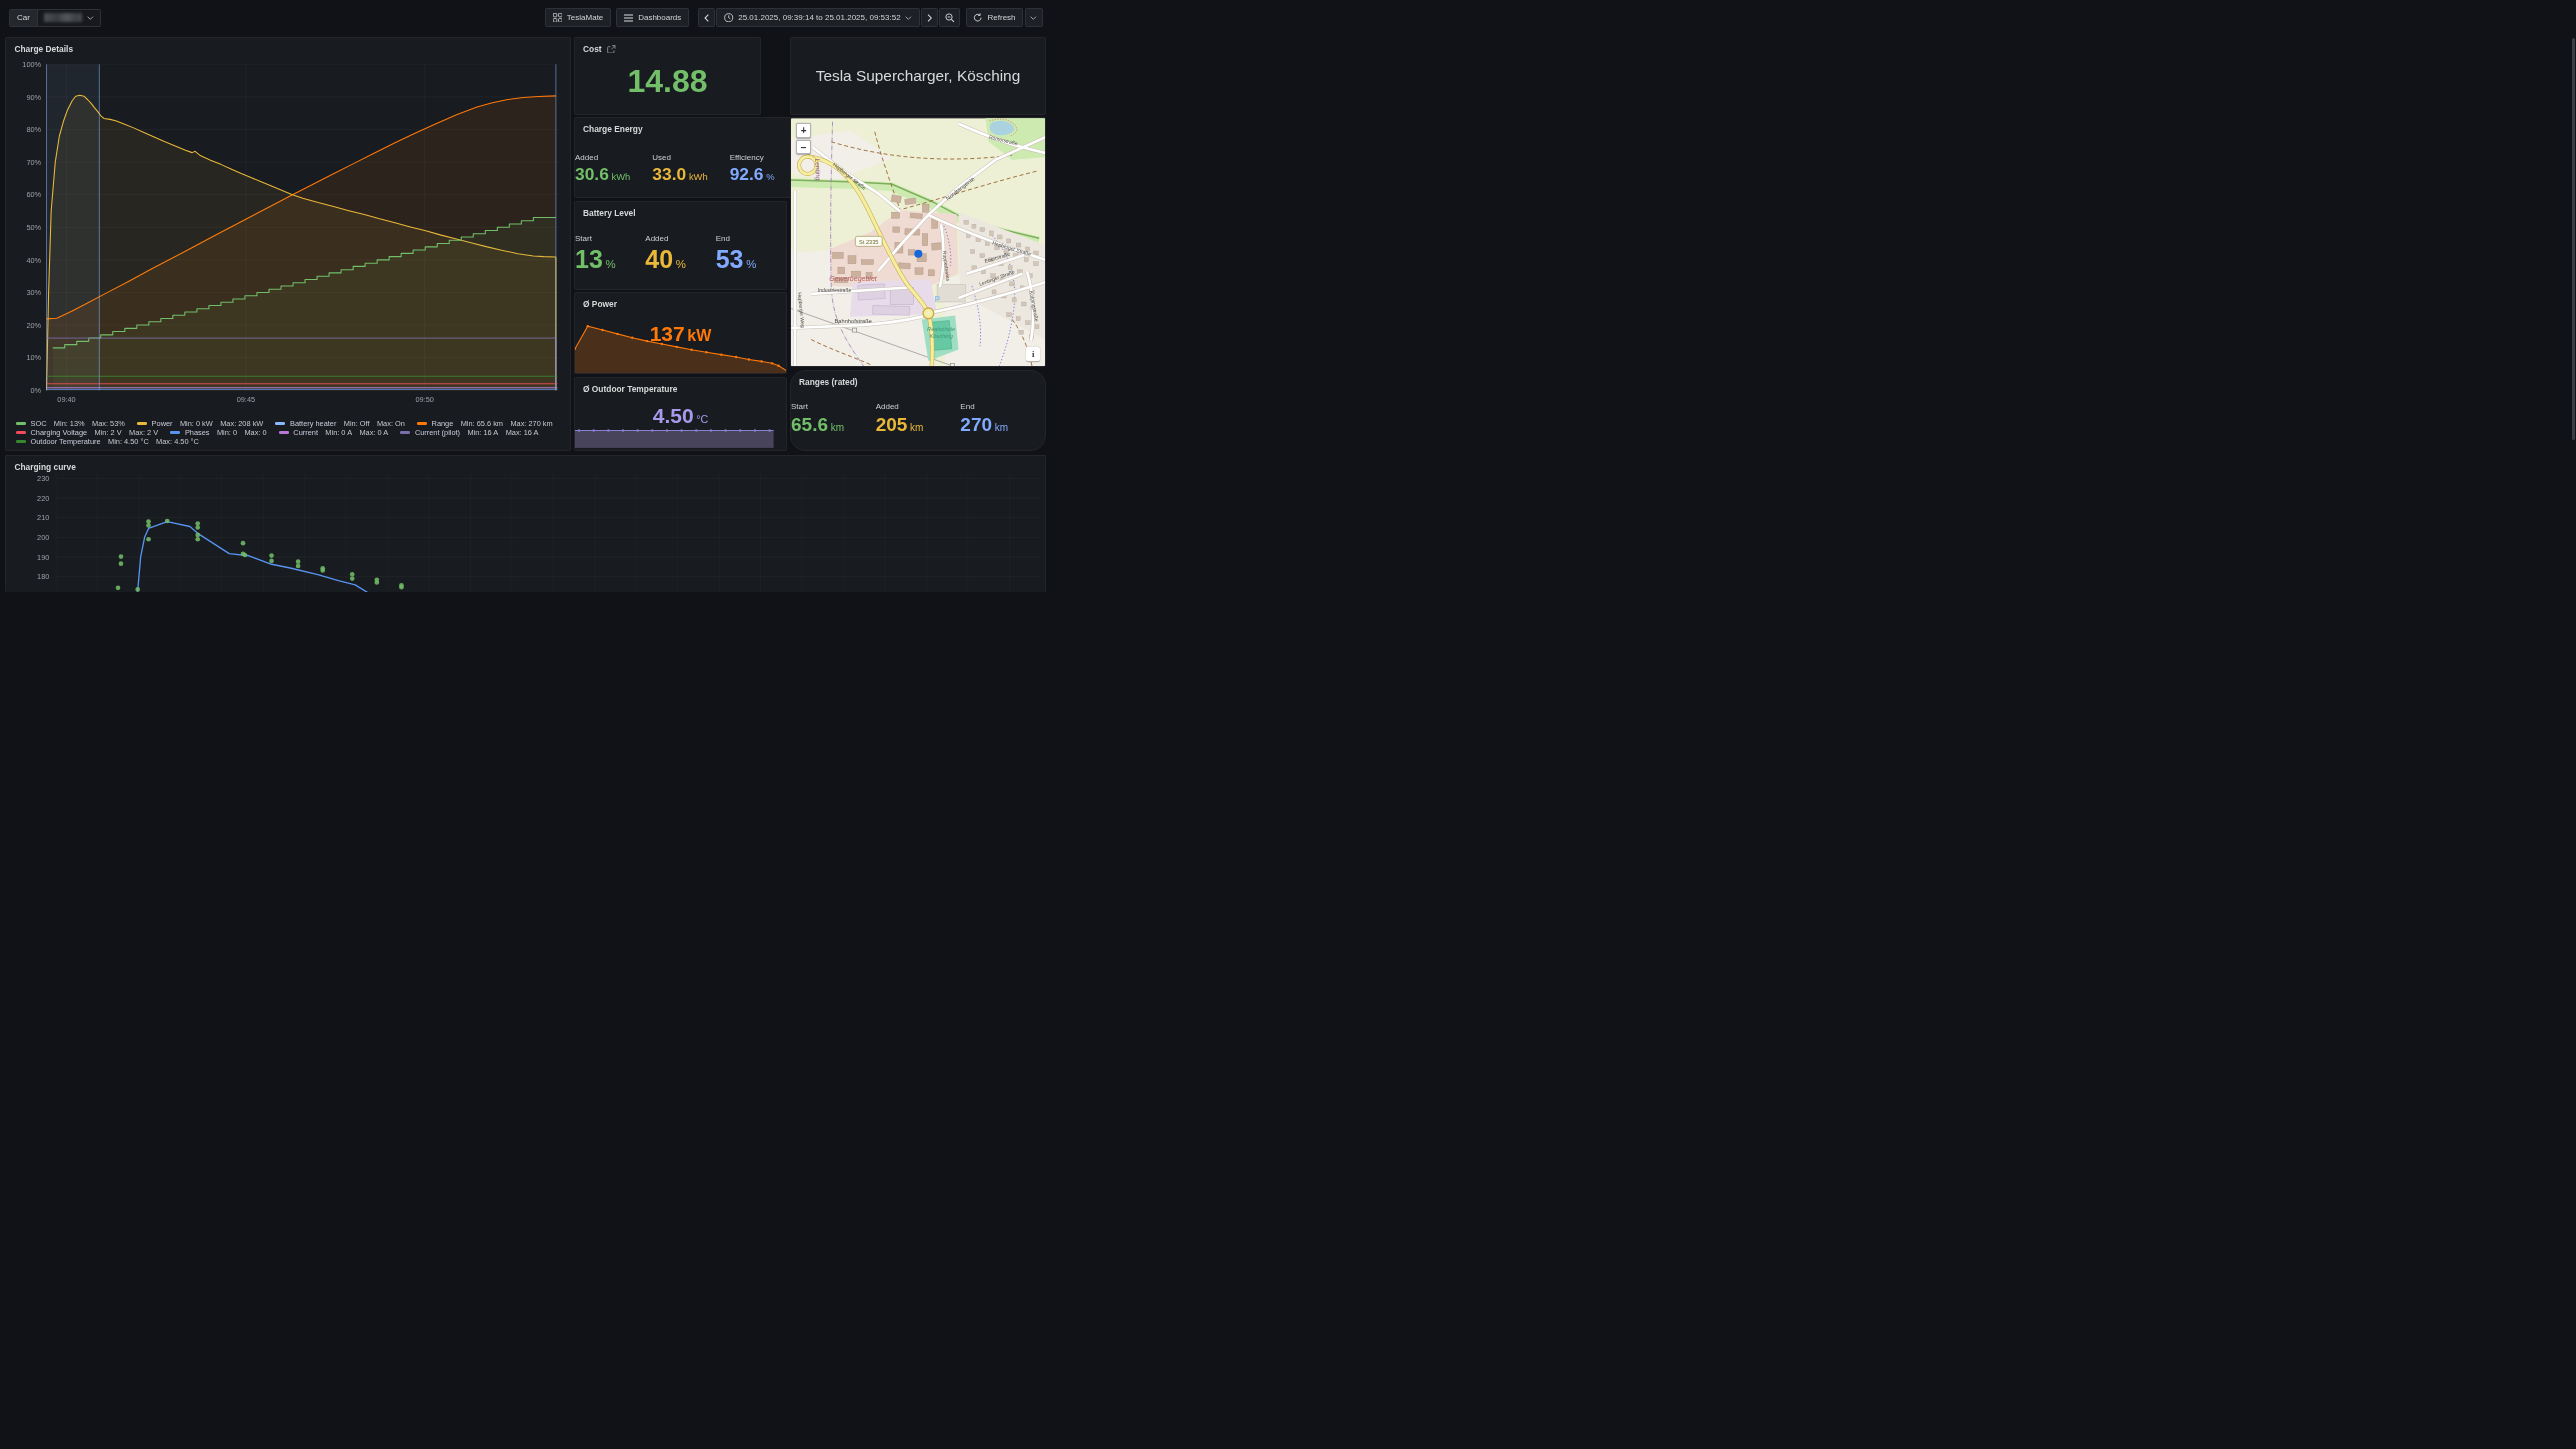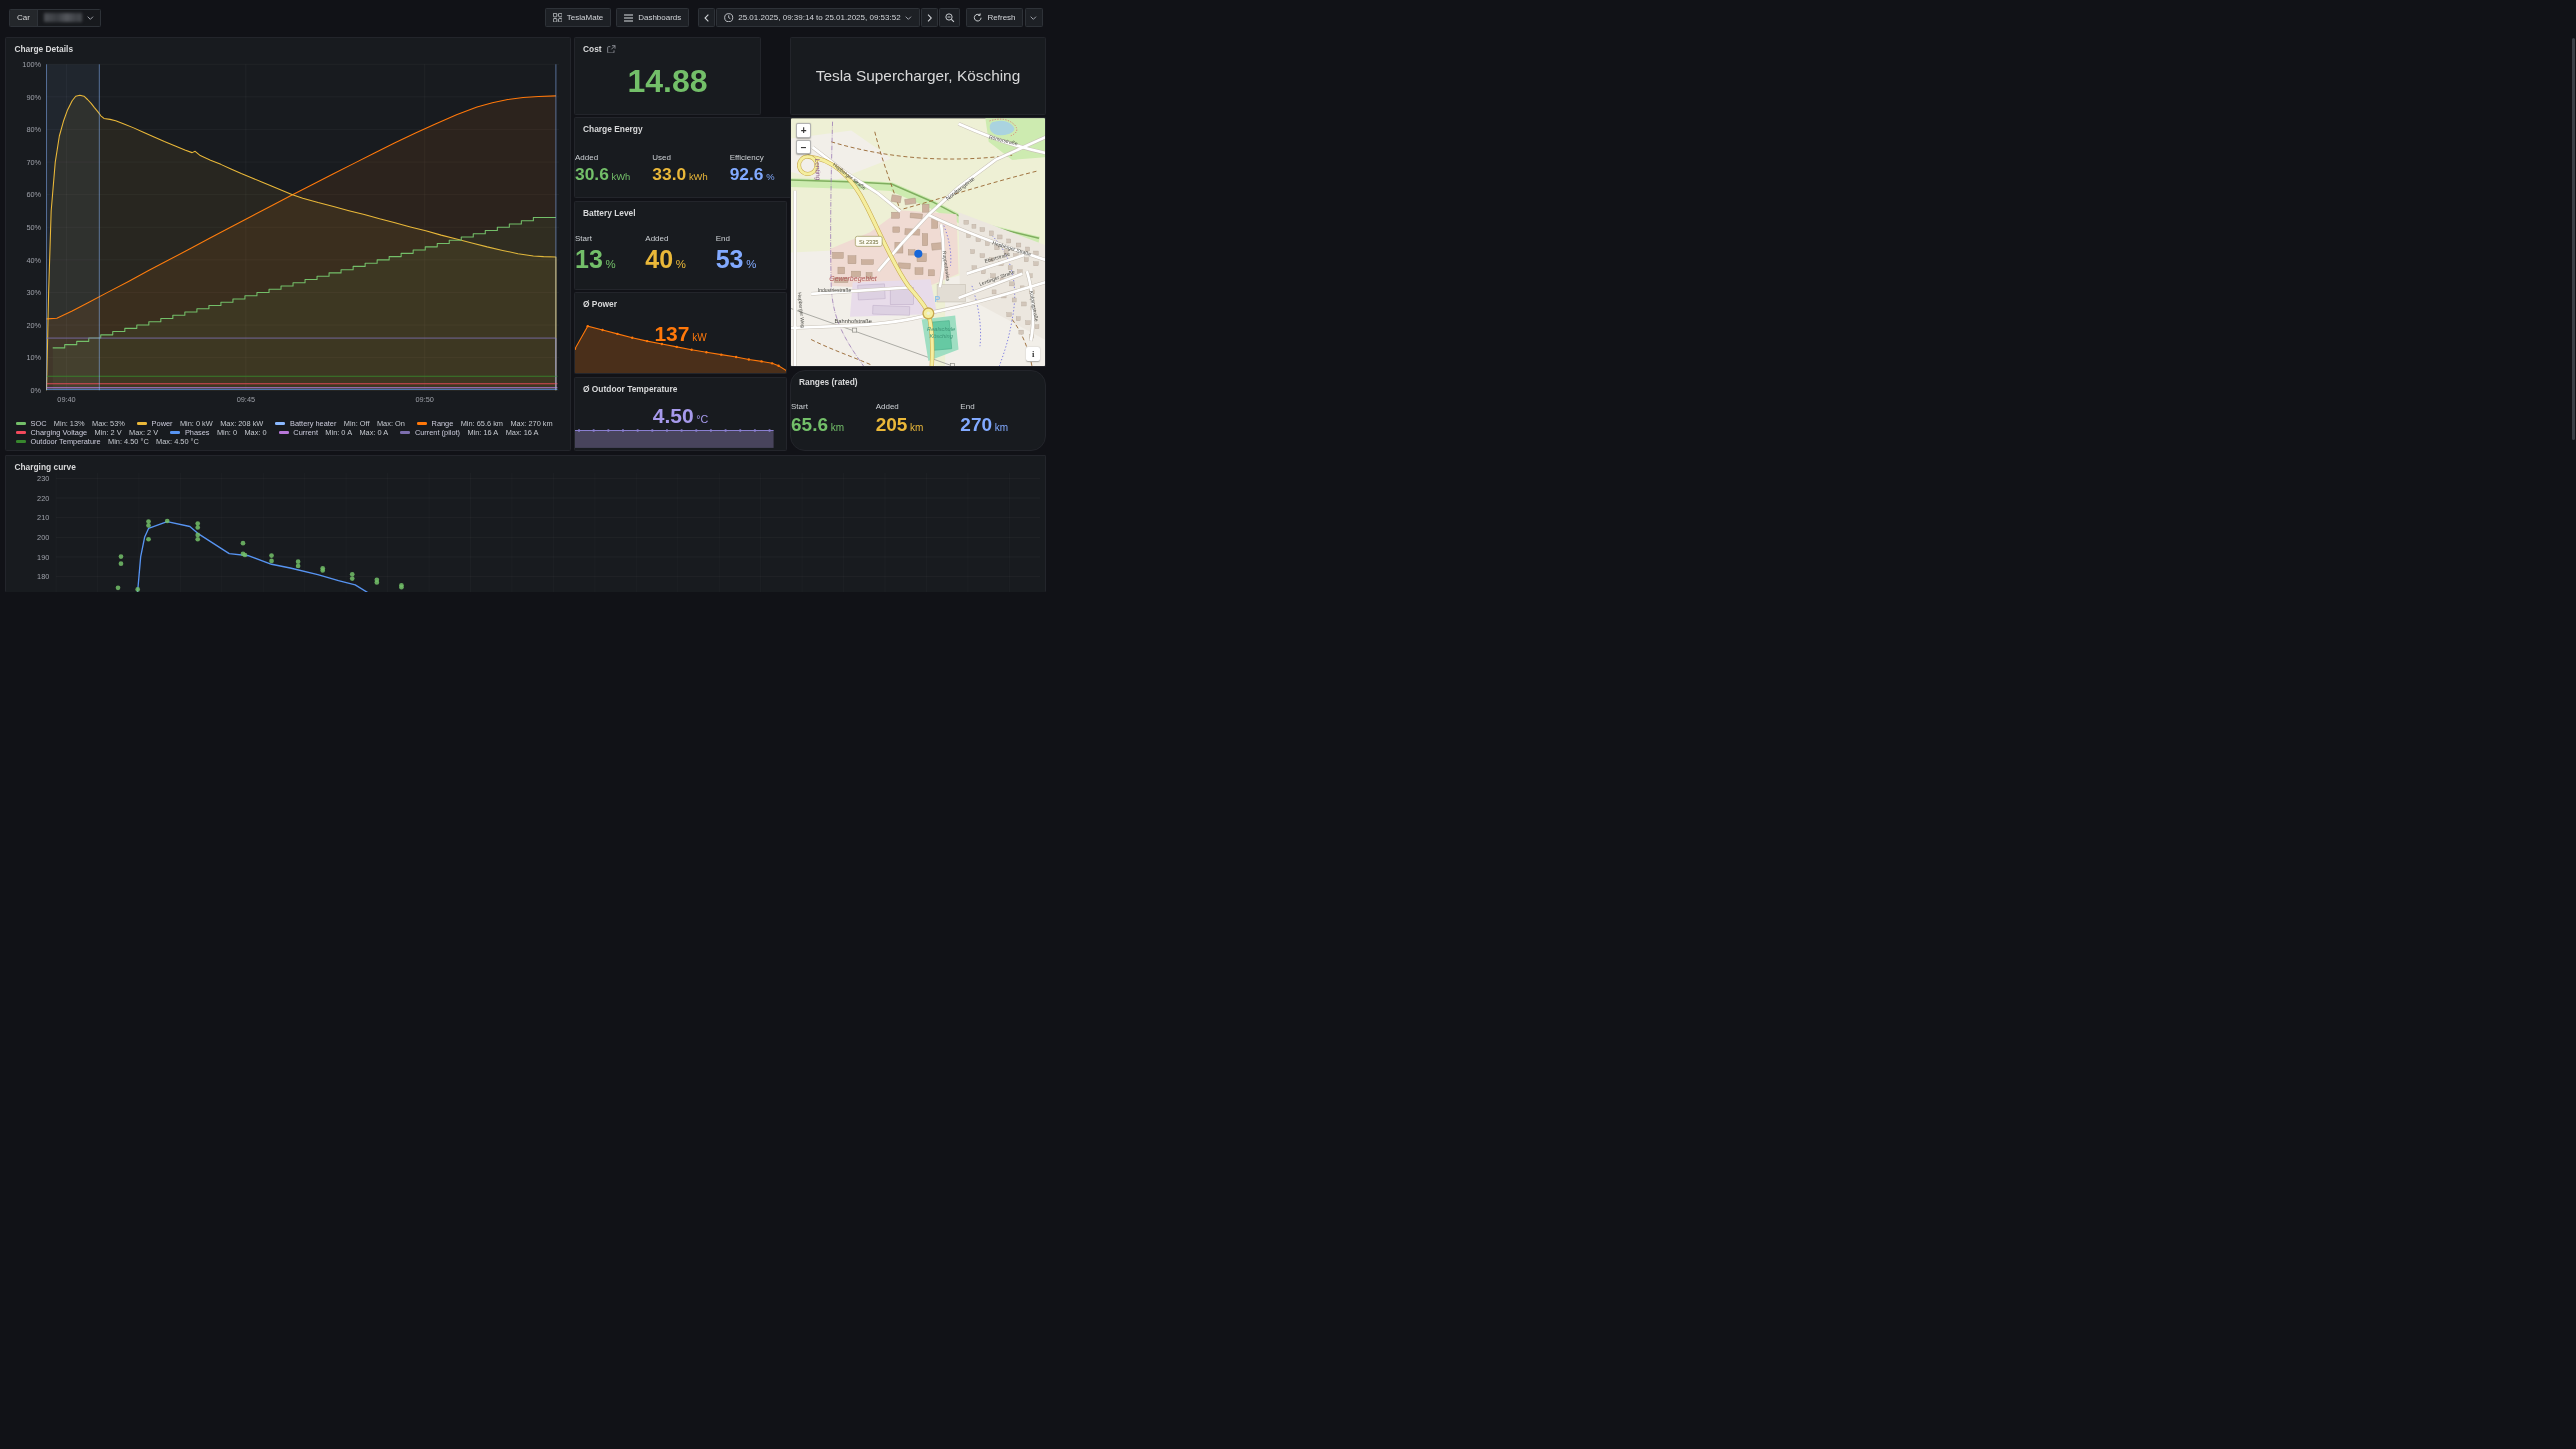--- a/index.html
+++ b/index.html
@@ -308,21 +308,21 @@
       <circle cx="195.92000000000002" cy="45.04" r="1.8" fill="#FF780A"></circle>
       <circle cx="218.04000000000002" cy="48.64" r="1.8" fill="#FF780A"></circle>
       <circle cx="240.16000000000003" cy="52.239999999999995" r="1.8" fill="#FF780A"></circle>
       <circle cx="259.12" cy="55.839999999999996" r="1.8" fill="#FF780A"></circle>
       <circle cx="278.08000000000004" cy="58.72" r="1.8" fill="#FF780A"></circle>
       <circle cx="293.88" cy="61.6" r="1.8" fill="#FF780A"></circle>
       <circle cx="303.36" cy="65.2" r="1.8" fill="#FF780A"></circle>
       <circle cx="316" cy="73.12" r="1.8" fill="#FF780A"></circle>
     </svg>
   <div class="bigstat" style="top:29.5px;">
-    <span class="sval" style="font-size: 21px; color: rgb(255, 120, 10);"><span>137</span><span class="sunit" style="font-size:10px;">kW</span></span>
+    <span class="sval" style="font-size: 21px; color: rgb(255, 120, 10);"><span>137</span><span class="sunit" style="font-size:16px;font-weight:bold;">kW</span></span>
   </div>
 </div>
 
 <div class="panel" style="left:574px;top:377px;width:213px;height:74px;overflow:hidden;">
   <div class="ptitle">
       <span>Ø Outdoor Temperature</span>
     </div>
   <svg id="svg-temp" width="212" height="19" style="position:absolute;left:0;bottom:2px;" viewBox="0 0 316 28">
       <rect x="0" y="2" width="296" height="26" fill="#4E4963" fill-opacity="0.9"></rect>
       <line x1="0" x2="296" y1="2" y2="2" stroke="#8A7FD1" stroke-width="1.5"></line>

